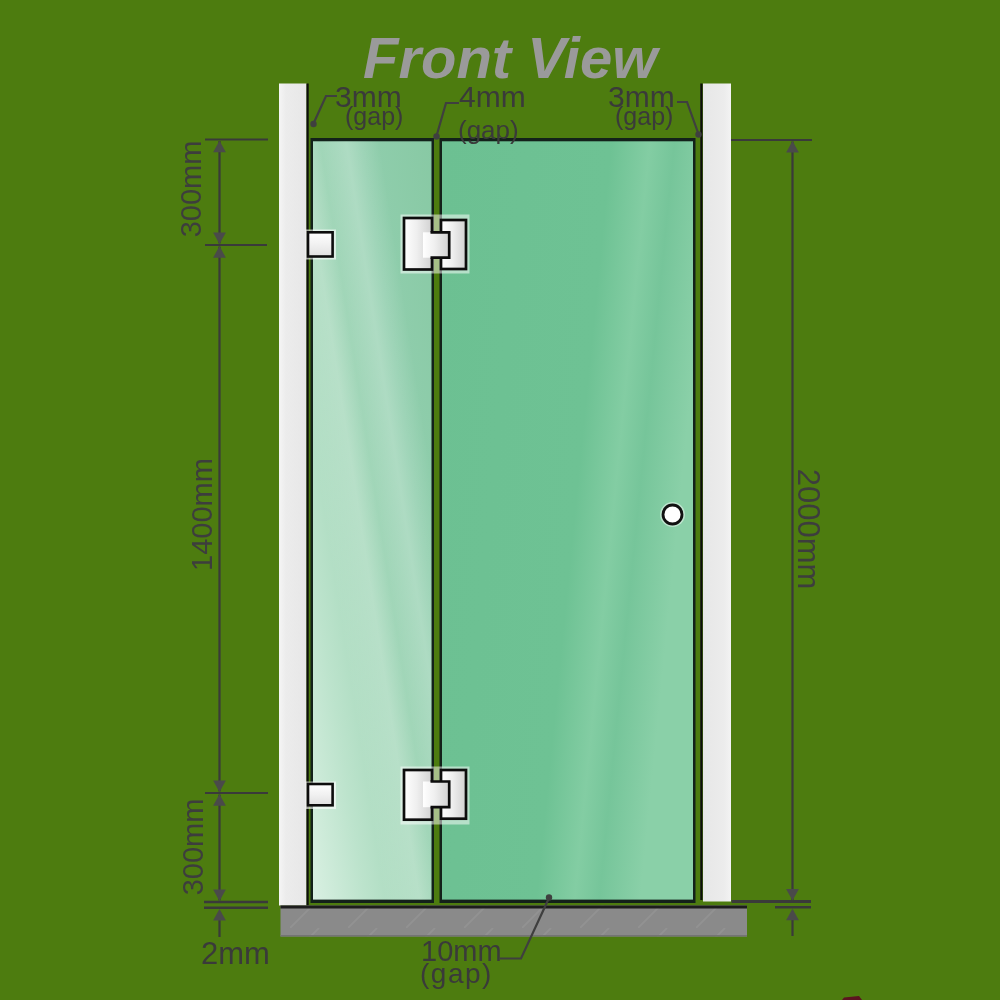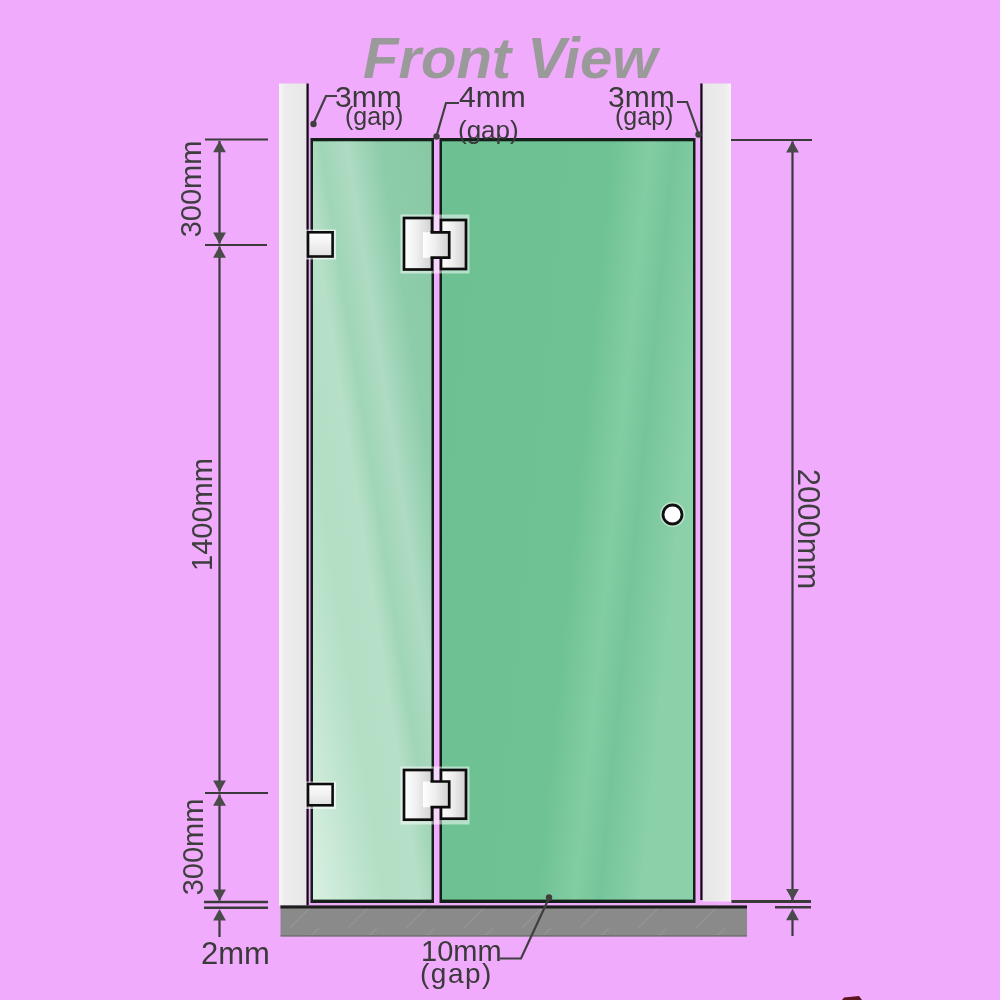--- a/index.html
+++ b/index.html
@@ -1,16 +1,16 @@
 <!DOCTYPE html>
 <html><head>
 <meta charset="utf-8">
 <style>
   html,body{margin:0;padding:0;background:#ffffff;}
-  #page{position:relative;width:1000px;height:1000px;background:#f0abfc;overflow:hidden;}
+  #page{position:relative;width:1000px;height:1000px;background:#4d7c0f;overflow:hidden;}
   svg{position:absolute;left:0;top:0;}
   text{font-family:"Liberation Sans", sans-serif;}
 </style>
 </head>
 <body>
 <div id="page">
 <svg width="1000" height="1000" viewBox="0 0 1000 1000">
   <defs>
     <linearGradient id="wallL" x1="0" y1="0" x2="1" y2="0">
       <stop offset="0" stop-color="#f5f5f5"></stop>

